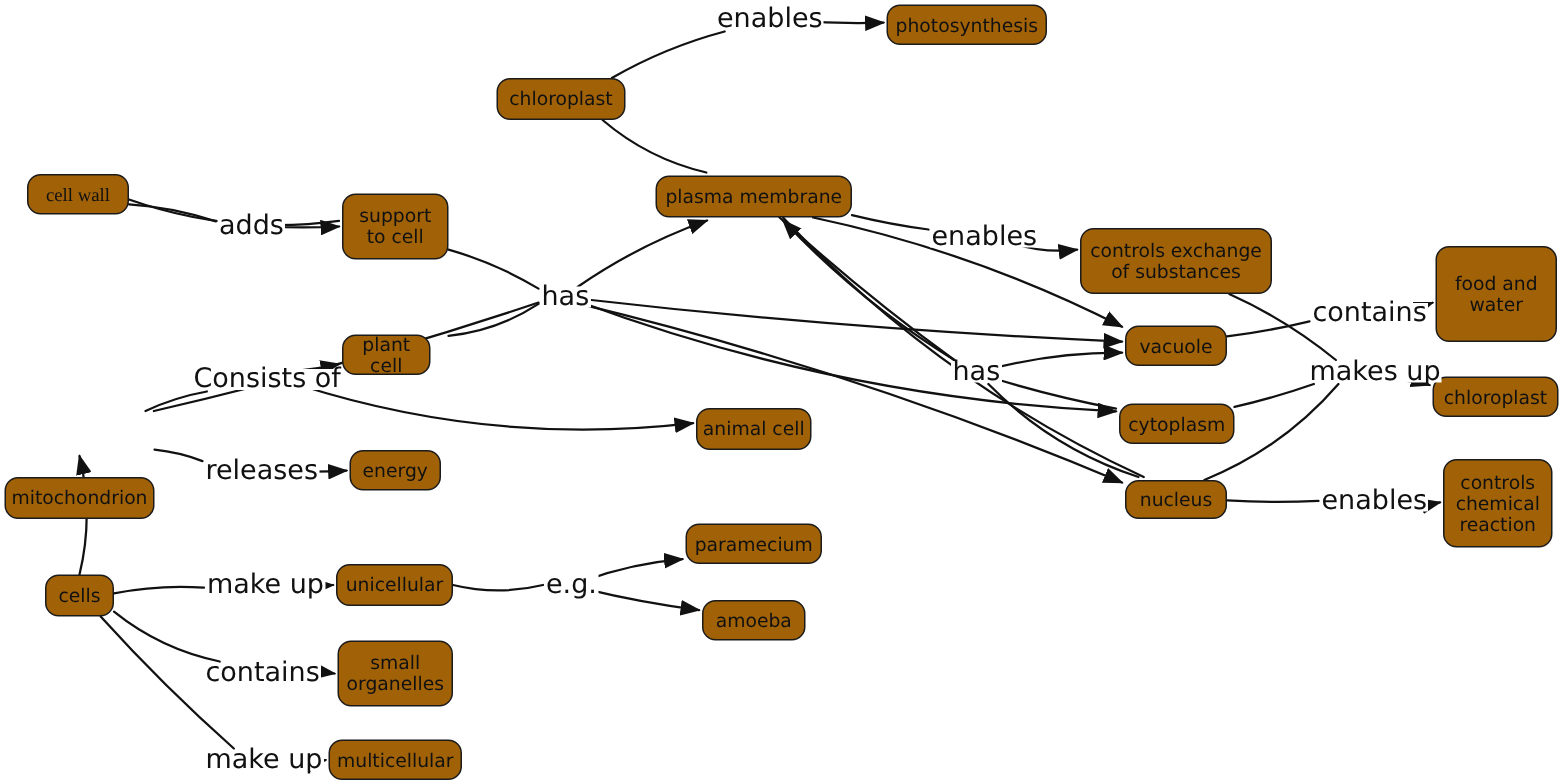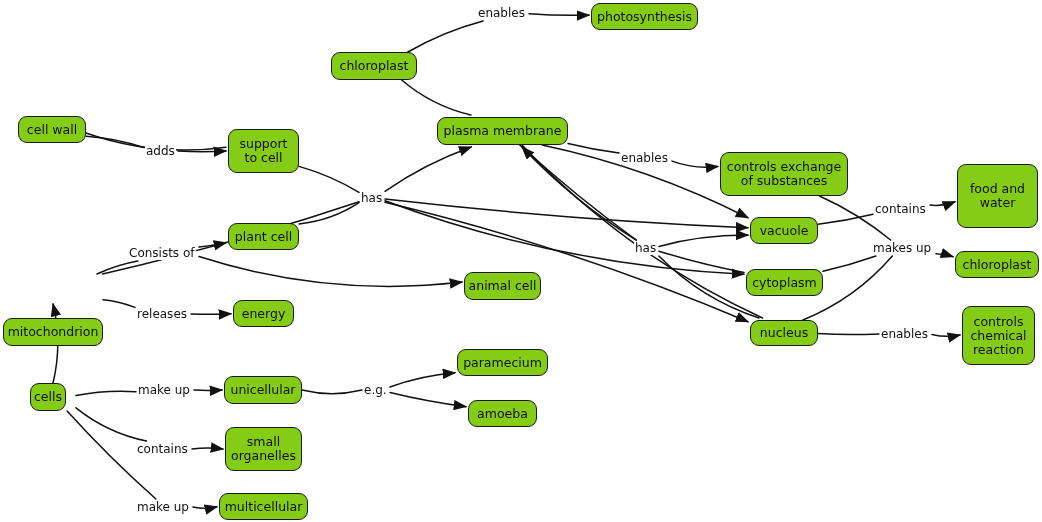--- a/index.html
+++ b/index.html
@@ -20,38 +20,38 @@
   #edges {
     position: absolute;
     left: 0;
     top: 0;
     width: 1042px;
     height: 522px;
   }
   .node {
     position: absolute;
     box-sizing: border-box;
-    background: #84cc16;
+    background: #a16207;
     border: 1.6px solid #1b1b1b;
     border-radius: 9px;
     display: flex;
     align-items: center;
     justify-content: center;
     text-align: center;
     font-family: "DejaVu Sans", sans-serif;
     font-size: 12.5px;
     line-height: 14px;
     color: #111111;
     white-space: pre-line;
     padding: 2px 1px;
   }
   .linklabel {
     position: absolute;
     font-family: "DejaVu Sans", sans-serif;
-    font-size: 12px;
+    font-size: 18px;
     line-height: 14px;
     color: #111111;
     background: #ffffff;
     white-space: nowrap;
     padding: 0 1px;
   }
 </style>
 </head>
 <body>
 
@@ -106,42 +106,42 @@
         <path d="M390.0,392.6 Q427.6,401.8 466.0,406.7" marker-end="url(#ah)"></path>
         <path d="M76.0,407.8 Q107.2,432.9 146.5,441.0"></path>
         <path d="M192.0,449.0 Q207.5,447.0 223.0,449.0" marker-end="url(#ah)"></path>
         <path d="M67.1,411.0 Q109.1,457.4 155.9,499.0"></path>
         <path d="M193.0,506.9 Q205.0,509.7 217.0,506.7" marker-end="url(#ah)"></path>
       </g>
   </svg>
   <div id="nodes-layer">
       <div class="node" style="left: 591px; top: 3px; width: 107px; height: 27px;">photosynthesis</div>
       <div class="node" style="left: 331px; top: 52px; width: 86px; height: 28px;">chloroplast</div>
-      <div class="node" style="left: 18px; top: 116px; width: 68px; height: 27px;">cell wall</div>
+      <div class="node" style="left: 18px; top: 116px; width: 68px; height: 27px; font-family: Liberation Serif, serif;">cell wall</div>
       <div class="node" style="left: 437px; top: 117px; width: 131px; height: 28px;">plasma membrane</div>
       <div class="node" style="left: 228px; top: 129px; width: 71px; height: 44px;">support
 to cell</div>
       <div class="node" style="left: 720px; top: 152px; width: 128px; height: 44px; text-align: center;">controls exchange
 of substances</div>
       <div class="node" style="left: 957px; top: 164px; width: 81px; height: 64px;">food and
 water</div>
       <div class="node" style="left: 750px; top: 217px; width: 68px; height: 27px;">vacuole</div>
-      <div class="node" style="left: 228px; top: 223px; width: 71px; height: 27px;">plant cell</div>
+      <div class="node" style="left: 228px; top: 223px; width: 59px; height: 27px;">plant cell</div>
       <div class="node" style="left: 955px; top: 251px; width: 84px; height: 27px;">chloroplast</div>
       <div class="node" style="left: 746px; top: 269px; width: 77px; height: 27px;">cytoplasm</div>
       <div class="node" style="left: 3px; top: 274px; width: 100px; height: 28px; margin-top: 44px;">mitochondrion</div>
       <div class="node" style="left: 464px; top: 272px; width: 77px; height: 28px;">animal cell</div>
       <div class="node" style="left: 233px; top: 300px; width: 61px; height: 27px;">energy</div>
       <div class="node" style="left: 962px; top: 306px; width: 73px; height: 59px;">controls
 chemical
 reaction</div>
       <div class="node" style="left: 750px; top: 320px; width: 68px; height: 26px;">nucleus</div>
       <div class="node" style="left: 457px; top: 349px; width: 91px; height: 27px;">paramecium</div>
       <div class="node" style="left: 224px; top: 376px; width: 78px; height: 28px;">unicellular</div>
-      <div class="node" style="left: 30px; top: 383px; width: 36px; height: 28px;">cells</div>
+      <div class="node" style="left: 30px; top: 383px; width: 46px; height: 28px;">cells</div>
       <div class="node" style="left: 468px; top: 400px; width: 69px; height: 27px;">amoeba</div>
       <div class="node" style="left: 225px; top: 427px; width: 77px; height: 44px;">small
 organelles</div>
       <div class="node" style="left: 219px; top: 493px; width: 89px; height: 27px;">multicellular</div>
     </div>
   <div id="labels-layer">
       <div class="linklabel" style="left: 477px; top: 6px;">enables</div>
       <div class="linklabel" style="left: 145px; top: 144px;">adds</div>
       <div class="linklabel" style="left: 360px; top: 191px;">has</div>
       <div class="linklabel" style="left: 620px; top: 151px;">enables</div>

